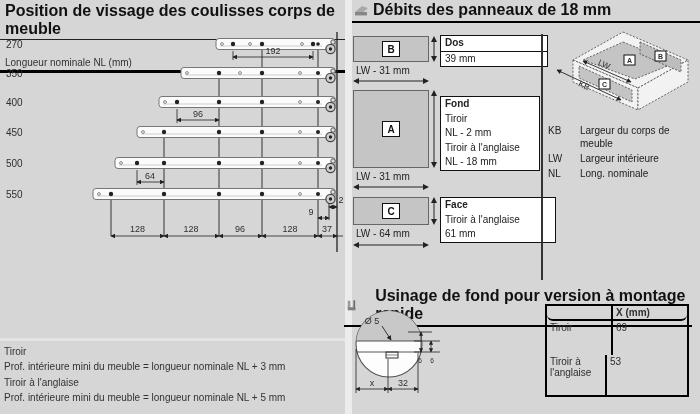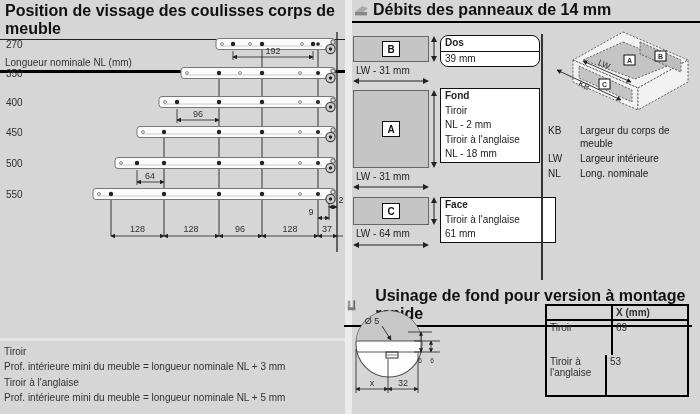--- a/index.html
+++ b/index.html
@@ -18,21 +18,21 @@
              font-weight:bold;font-size:10px;color:#111;}
   .labelbox{background:#fff;border:1.5px solid #111;box-sizing:border-box;font-size:10px;color:#222;}
   .labelbox .l{padding:1px 4px;line-height:12.5px;}
   .labelbox .b{font-weight:bold;}
   .labelbox .sep{border-bottom:1px solid #111;}
   .wlabel{font-size:10px;color:#222;}
   .legend-row{display:flex;line-height:13px;color:#222;}
   .legend-abbr{width:32px;flex:none;}
   .legend-desc{width:108px;}
   .xtable{border:2px solid #000;box-sizing:border-box;background:transparent;}
-  .xtable .trow{display:flex;}
+  .xtable .trow{display:flex;border-radius:6px;}
   .xtable .c1{width:66px;flex:none;border-right:2px solid #000;padding:1px 3px;box-sizing:border-box;}
   .xtable .c2{width:74px;padding:1px 3px;box-sizing:border-box;}
   .xtable .thead{border-bottom:2px solid #000;font-weight:bold;}
   .notes{line-height:15.4px;color:#333;font-size:10px;}
 </style>
 </head>
 <body>
 
 <div class="page">
 
@@ -196,51 +196,51 @@
     <div>Prof. intérieure mini du meuble = longueur nominale NL + 5 mm</div>
   </div>
 
   <div class="abs gutter"></div>
 
   <div class="abs sec-hdr" style="left:352px;top:0;width:348px;">
     <svg width="15" height="13" viewBox="0 0 15 13">
       <polygon points="1,8 8,2 14,4 7,10" fill="#a9a9a9"></polygon>
       <rect x="1" y="8" width="12" height="3.4" fill="#868686"></rect>
     </svg>
-    <span class="hdr">Débits des panneaux de 14 mm</span>
+    <span class="hdr">Débits des panneaux de 18 mm</span>
   </div>
 
   <div class="abs graybox" style="left:353px;top:36px;width:76px;height:26px;">
     <div class="letterbox">B</div>
   </div>
   <svg class="abs" style="left:429px;top:36px;" width="10" height="26">
     <line x1="5" y1="4" x2="5" y2="22" stroke="#222"></line>
     <polygon points="5,0 2,6 8,6" fill="#222"></polygon>
       <polygon points="5,26 2,20 8,20" fill="#222"></polygon>
   </svg>
-  <div class="abs labelbox" style="left:440px;top:35px;width:100px;border-radius:8px;">
+  <div class="abs labelbox" style="left:440px;top:35px;width:108px;">
     <div class="l b sep">Dos</div>
     <div class="l">39 mm</div>
   </div>
   <div class="abs wlabel" style="left:356px;top:65px;">LW - 31 mm</div>
   <svg class="abs" style="left:353px;top:76px;" width="76" height="10">
     <line x1="4" y1="5" x2="72" y2="5" stroke="#222"></line>
     <polygon points="0,5 6,2 6,8" fill="#222"></polygon>
       <polygon points="76,5 70,2 70,8" fill="#222"></polygon>
   </svg>
 
   <div class="abs graybox" style="left:353px;top:90px;width:76px;height:78px;">
     <div class="letterbox">A</div>
   </div>
   <svg class="abs" style="left:429px;top:90px;" width="10" height="78">
     <line x1="5" y1="4" x2="5" y2="74" stroke="#222"></line>
     <polygon points="5,0 2,6 8,6" fill="#222"></polygon>
       <polygon points="5,78 2,72 8,72" fill="#222"></polygon>
   </svg>
-  <div class="abs labelbox" style="left:440px;top:88px;width:100px;">
+  <div class="abs labelbox" style="left:440px;top:96px;width:100px;">
     <div class="l b">Fond</div>
     <div class="l">Tiroir</div>
     <div class="l">NL - 2 mm</div>
     <div class="l">Tiroir à l'anglaise</div>
     <div class="l">NL - 18 mm</div>
   </div>
   <div class="abs wlabel" style="left:356px;top:171px;">LW - 31 mm</div>
   <svg class="abs" style="left:353px;top:182px;" width="76" height="10">
     <line x1="4" y1="5" x2="72" y2="5" stroke="#222"></line>
     <polygon points="0,5 6,2 6,8" fill="#222"></polygon>

